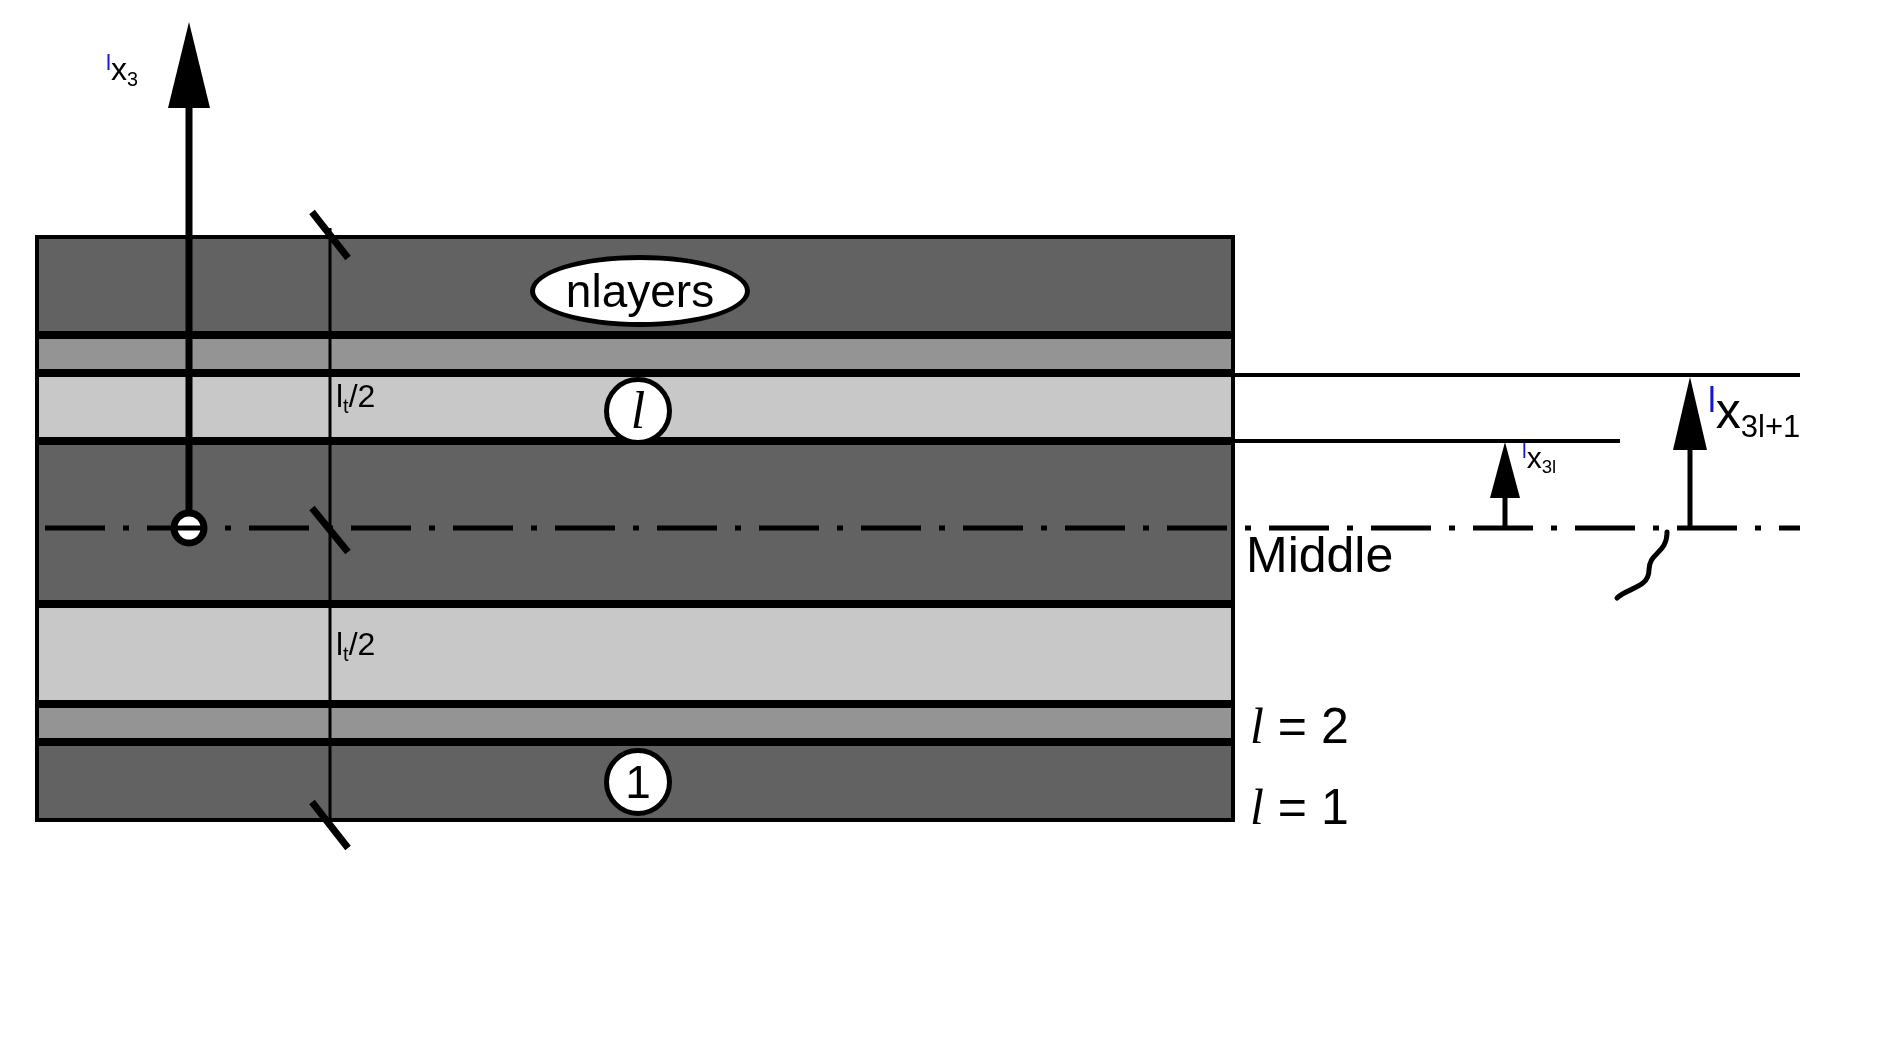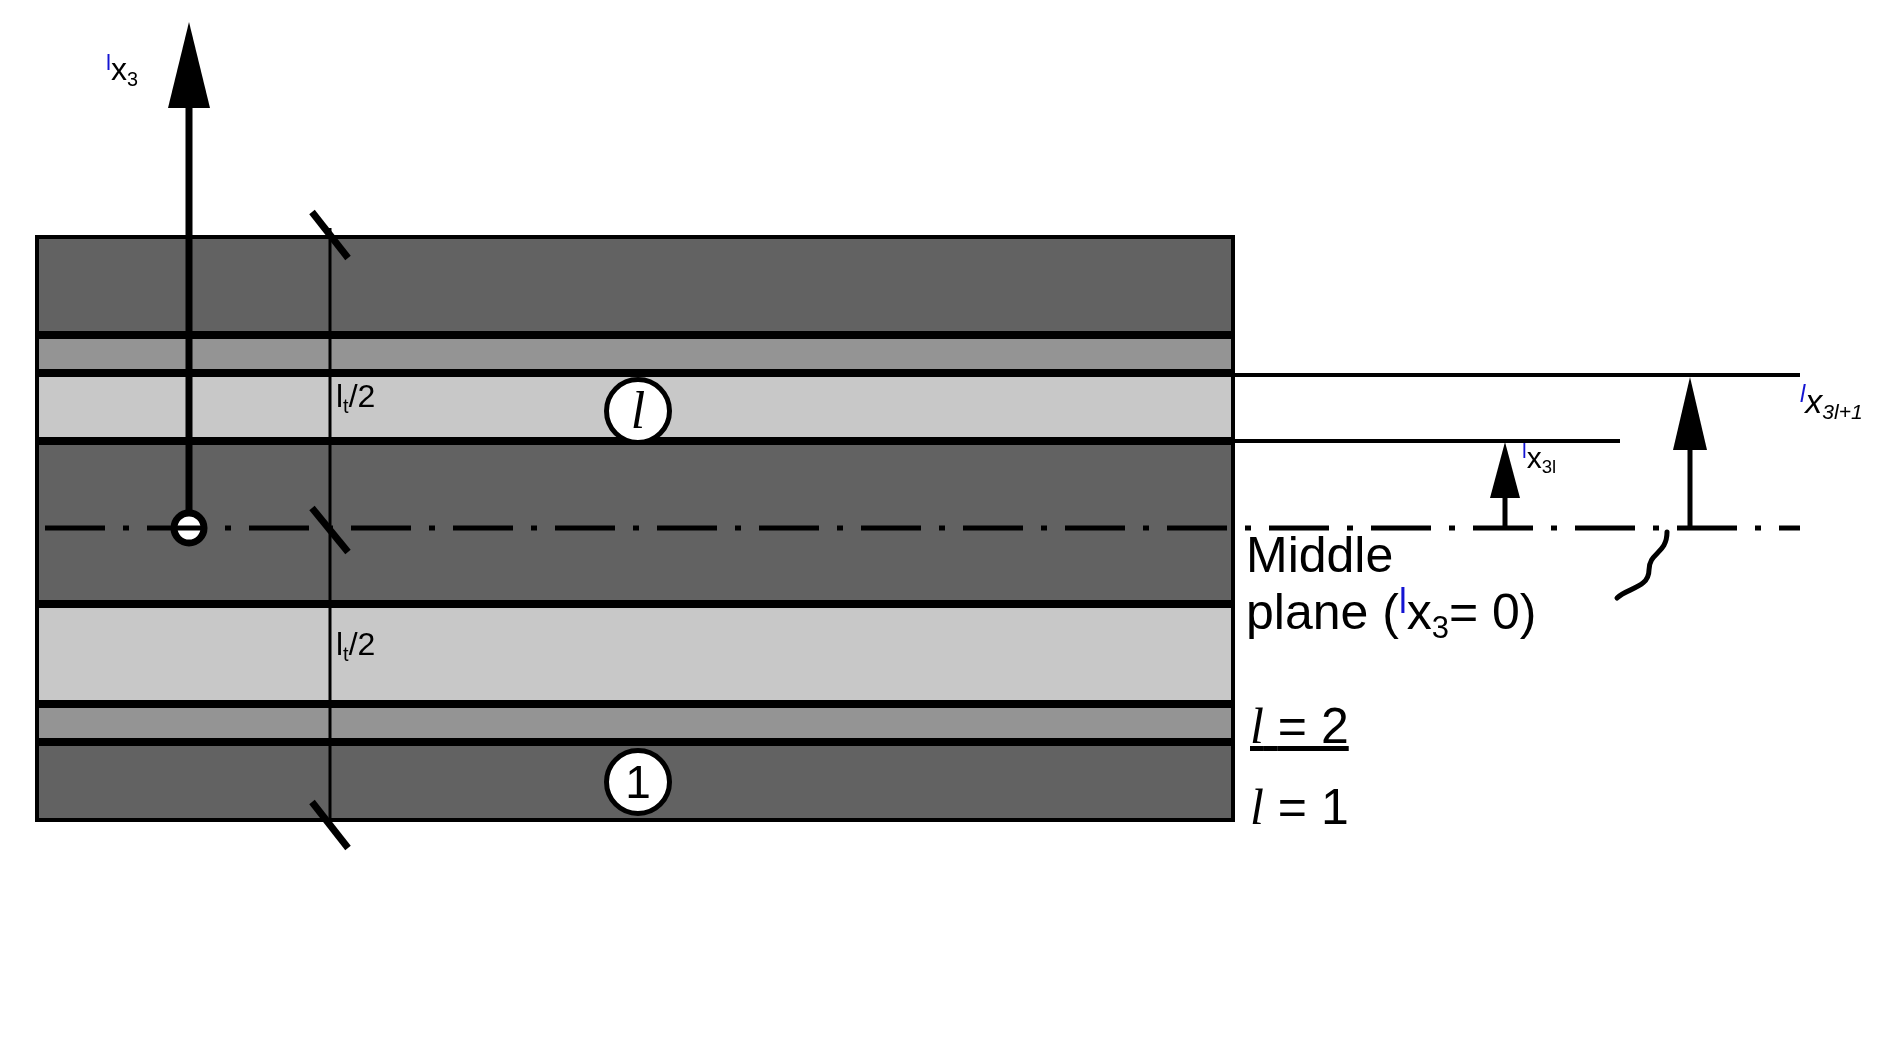--- a/index.html
+++ b/index.html
@@ -68,20 +68,23 @@
     </g>
 
     <g>
       <line x1="1690" y1="528" x2="1690" y2="400" stroke="#000" stroke-width="5"></line>
       <polygon points="1690,377 1707,450 1673,450" fill="#000"></polygon>
     </g>
 
     <path d="M1667,532 c0,22 -18,20 -18,38 c0,18 -22,18 -32,28" fill="none" stroke="#000" stroke-width="5" stroke-linecap="round"></path>
   </svg>
 
+  <div class="badge badge-ellipse" style="left:530px; top:255px; width:210px; height:62px;">
+    <span>nlayers</span>
+  </div>
 
   <div class="badge badge-circle badge-italic" style="left:604px; top:377px; width:58px; height:58px;">
     <span>l</span>
   </div>
 
   <div class="badge badge-circle" style="left:604px; top:748px; width:58px; height:58px;">
     <span>1</span>
   </div>
 
   <div class="tlabel" style="left:106px; top:52px; font-size:32px;">
@@ -93,33 +96,30 @@
   </div>
 
   <div class="tlabel" style="left:336px; top:628px;">
     <span>l</span><span class="sub">t</span><span>/2</span>
   </div>
 
   <div class="tlabel" style="left:1522px; top:440px; font-size:30px;">
     <span class="sup-l">l</span><span>x</span><span class="sub">3l</span>
   </div>
 
-  <div class="tlabel" style="left:1800px; top:382px; font-size:34px;font-style:italic;">
+  <div class="tlabel" style="left:1708px; top:382px; font-size:50px;">
     <span class="sup-l">l</span><span>x</span><span class="sub">3l+1</span>
   </div>
 
   <div class="rlabel" style="left:1246px; top:529px;">
     <div>Middle</div>
-    <div>
-      <span>plane (</span><span class="sup-l">l</span><span>x</span><span class="sub">3</span><span>= 0)</span>
-    </div>
   </div>
 
 
-  <div class="rlabel" style="left:1250px; top:700px;text-decoration:underline;">
+  <div class="rlabel" style="left:1250px; top:700px;">
     <span class="ii">l</span>
     <span>= 2</span>
   </div>
 
   <div class="rlabel" style="left:1250px; top:781px;">
     <span class="ii">l</span>
     <span>= 1</span>
   </div>
 
 </div>

